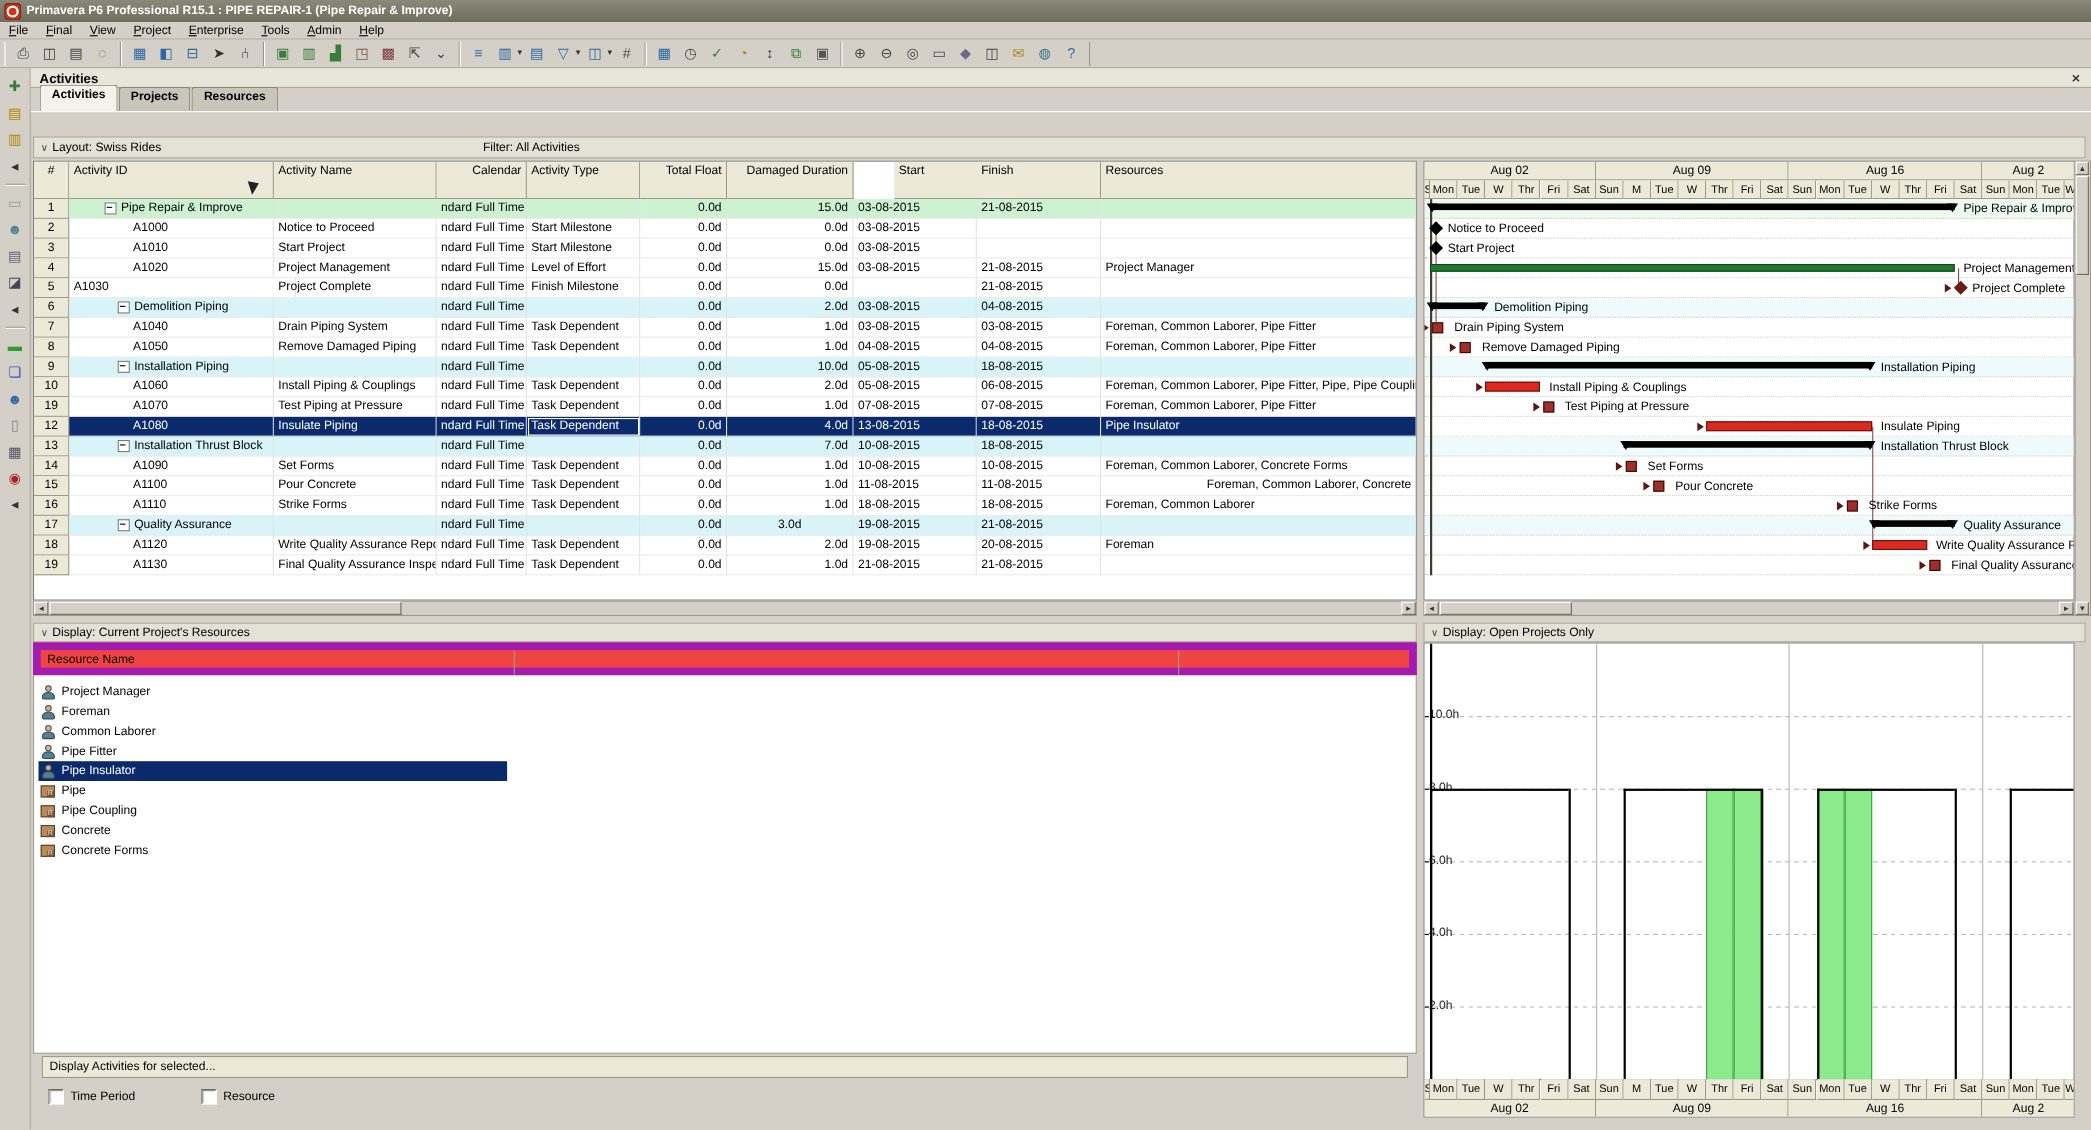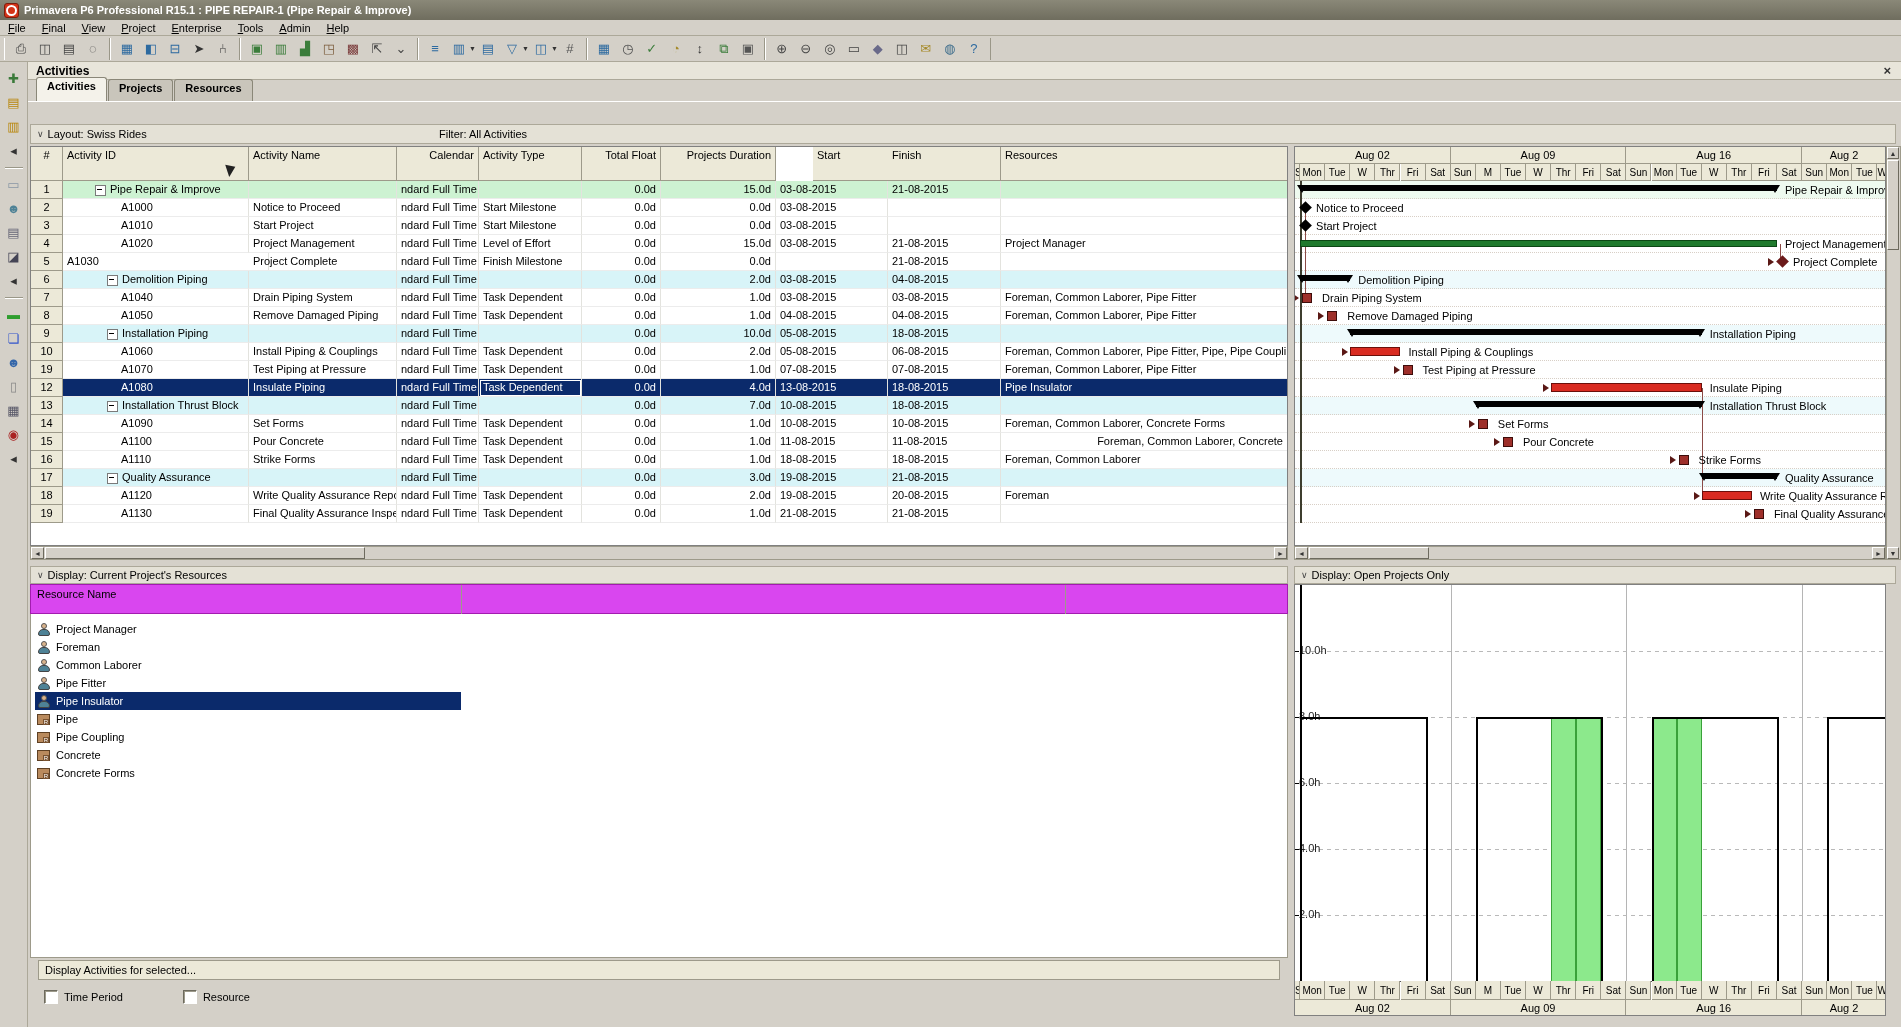--- a/index.html
+++ b/index.html
@@ -78,21 +78,21 @@
   .gconn{position:absolute;background:#8b4a46;}
   
   .hscroll{height:14px;background:#d4d0c8;border:1px solid #9d9a8a;box-sizing:border-box;}
   .vscroll{width:15px;background:#d4d0c8;border:1px solid #9d9a8a;box-sizing:border-box;}
   .sbtn{position:absolute;width:13px;height:12px;background:#d4d0c8;border:1px solid;
     border-color:#fff #6d6a5e #6d6a5e #fff;font-size:7px;line-height:11px;text-align:center;color:#333;box-sizing:border-box;}
   .sthumb{position:absolute;background:#d4d0c8;border:1px solid;border-color:#fff #6d6a5e #6d6a5e #fff;box-sizing:border-box;}
   
   .panel-hdr{height:18px;background:#e4e1d6;border:1px solid #aca899;box-sizing:border-box;
     display:flex;align-items:center;}
-  .res-colhdr{left:30px;top:584px;width:1258px;height:30px;background:#d946ef;border:1px solid #a21caf;
+  .res-colhdr{left:30px;top:584px;width:1258px;height:30px;background:#ef4444;border:7px solid #a21caf;
     box-sizing:border-box;}
   .res-list{left:30px;top:614px;width:1258px;height:344px;background:#fff;border:1px solid #9d9a8a;border-top:none;
     box-sizing:border-box;}
   .res-item{position:absolute;left:6px;height:18px;display:flex;align-items:center;}
   .icon-person{width:13px;height:13px;position:relative;margin-right:6px;}
   .icon-person::before{content:"";position:absolute;left:3.5px;top:0;width:6px;height:6px;border-radius:50%;
     background:#d9b38c;border:1px solid #555;box-sizing:border-box;}
   .icon-person::after{content:"";position:absolute;left:0.5px;top:6px;width:12px;height:7px;
     border-radius:5px 5px 2px 2px;background:#4e8296;border:1px solid #444;box-sizing:border-box;}
   .icon-material{width:13px;height:11px;background:#b98a5d;border:1px solid #5e4023;box-sizing:border-box;
@@ -236,21 +236,21 @@
   </div>
 
   <div class="abs grid">
     <div id="gridHeader">
         <div class="gh-cell" style="left: 0px; width: 32px; text-align: center;">#</div>
         <div class="gh-cell" style="left: 32px; width: 186px; text-align: left;">Activity ID</div>
         <div class="gh-cell" style="left: 218px; width: 148px; text-align: left;">Activity Name</div>
         <div class="gh-cell" style="left: 366px; width: 82px; text-align: right;">Calendar</div>
         <div class="gh-cell" style="left: 448px; width: 103px; text-align: left;">Activity Type</div>
         <div class="gh-cell" style="left: 551px; width: 79px; text-align: right;">Total Float</div>
-        <div class="gh-cell" style="left: 630px; width: 115px; text-align: right;">Projects Duration</div>
+        <div class="gh-cell" style="left: 630px; width: 115px; text-align: right;">Damaged Duration</div>
         <div class="gh-cell" style="left: 782px; width: 112px; text-align: left;">Start</div>
         <div class="gh-cell" style="left: 857px; width: 113px; text-align: left;">Finish</div>
         <div class="gh-cell" style="left: 970px; width: 287px; text-align: left;">Resources</div>
       </div>
     <div id="gridBody">
         <div class="g-row" style="top: 34px;">
           <div class="g-cell num" style="left: 0px; width: 32px; text-align: center;">1</div>
           <div class="g-cell r-proj" style="left: 32px; width: 186px; text-align: left; padding-left: 32px;"><span class="expander"></span>Pipe Repair &amp; Improve</div>
           <div class="g-cell r-proj" style="left: 218px; width: 148px; text-align: left;"></div>
           <div class="g-cell r-proj" style="left: 366px; width: 82px; text-align: right;">ndard Full Time</div>
@@ -441,21 +441,21 @@
           <div class="g-cell" style="left: 857px; width: 113px; text-align: left;">18-08-2015</div>
           <div class="g-cell" style="left: 970px; width: 287px; text-align: left;">Foreman, Common Laborer</div>
         </div>
         <div class="g-row" style="top: 322px;">
           <div class="g-cell num" style="left: 0px; width: 32px; text-align: center;">17</div>
           <div class="g-cell r-wbs" style="left: 32px; width: 186px; text-align: left; padding-left: 44px;"><span class="expander"></span>Quality Assurance</div>
           <div class="g-cell r-wbs" style="left: 218px; width: 148px; text-align: left;"></div>
           <div class="g-cell r-wbs" style="left: 366px; width: 82px; text-align: right;">ndard Full Time</div>
           <div class="g-cell r-wbs" style="left: 448px; width: 103px; text-align: left;"></div>
           <div class="g-cell r-wbs" style="left: 551px; width: 79px; text-align: right;">0.0d</div>
-          <div class="g-cell r-wbs" style="left: 630px; width: 115px; text-align: right;">3.0d</div>
+          <div class="g-cell r-wbs" style="left: 630px; width: 115px; text-align: center;">3.0d</div>
           <div class="g-cell r-wbs" style="left: 745px; width: 112px; text-align: left;">19-08-2015</div>
           <div class="g-cell r-wbs" style="left: 857px; width: 113px; text-align: left;">21-08-2015</div>
           <div class="g-cell r-wbs" style="left: 970px; width: 287px; text-align: left;"></div>
         </div>
         <div class="g-row" style="top: 340px;">
           <div class="g-cell num" style="left: 0px; width: 32px; text-align: center;">18</div>
           <div class="g-cell" style="left: 32px; width: 186px; text-align: left; padding-left: 58px;">A1120</div>
           <div class="g-cell" style="left: 218px; width: 148px; text-align: left;">Write Quality Assurance Report</div>
           <div class="g-cell" style="left: 366px; width: 82px; text-align: right;">ndard Full Time</div>
           <div class="g-cell" style="left: 448px; width: 103px; text-align: left;">Task Dependent</div>

